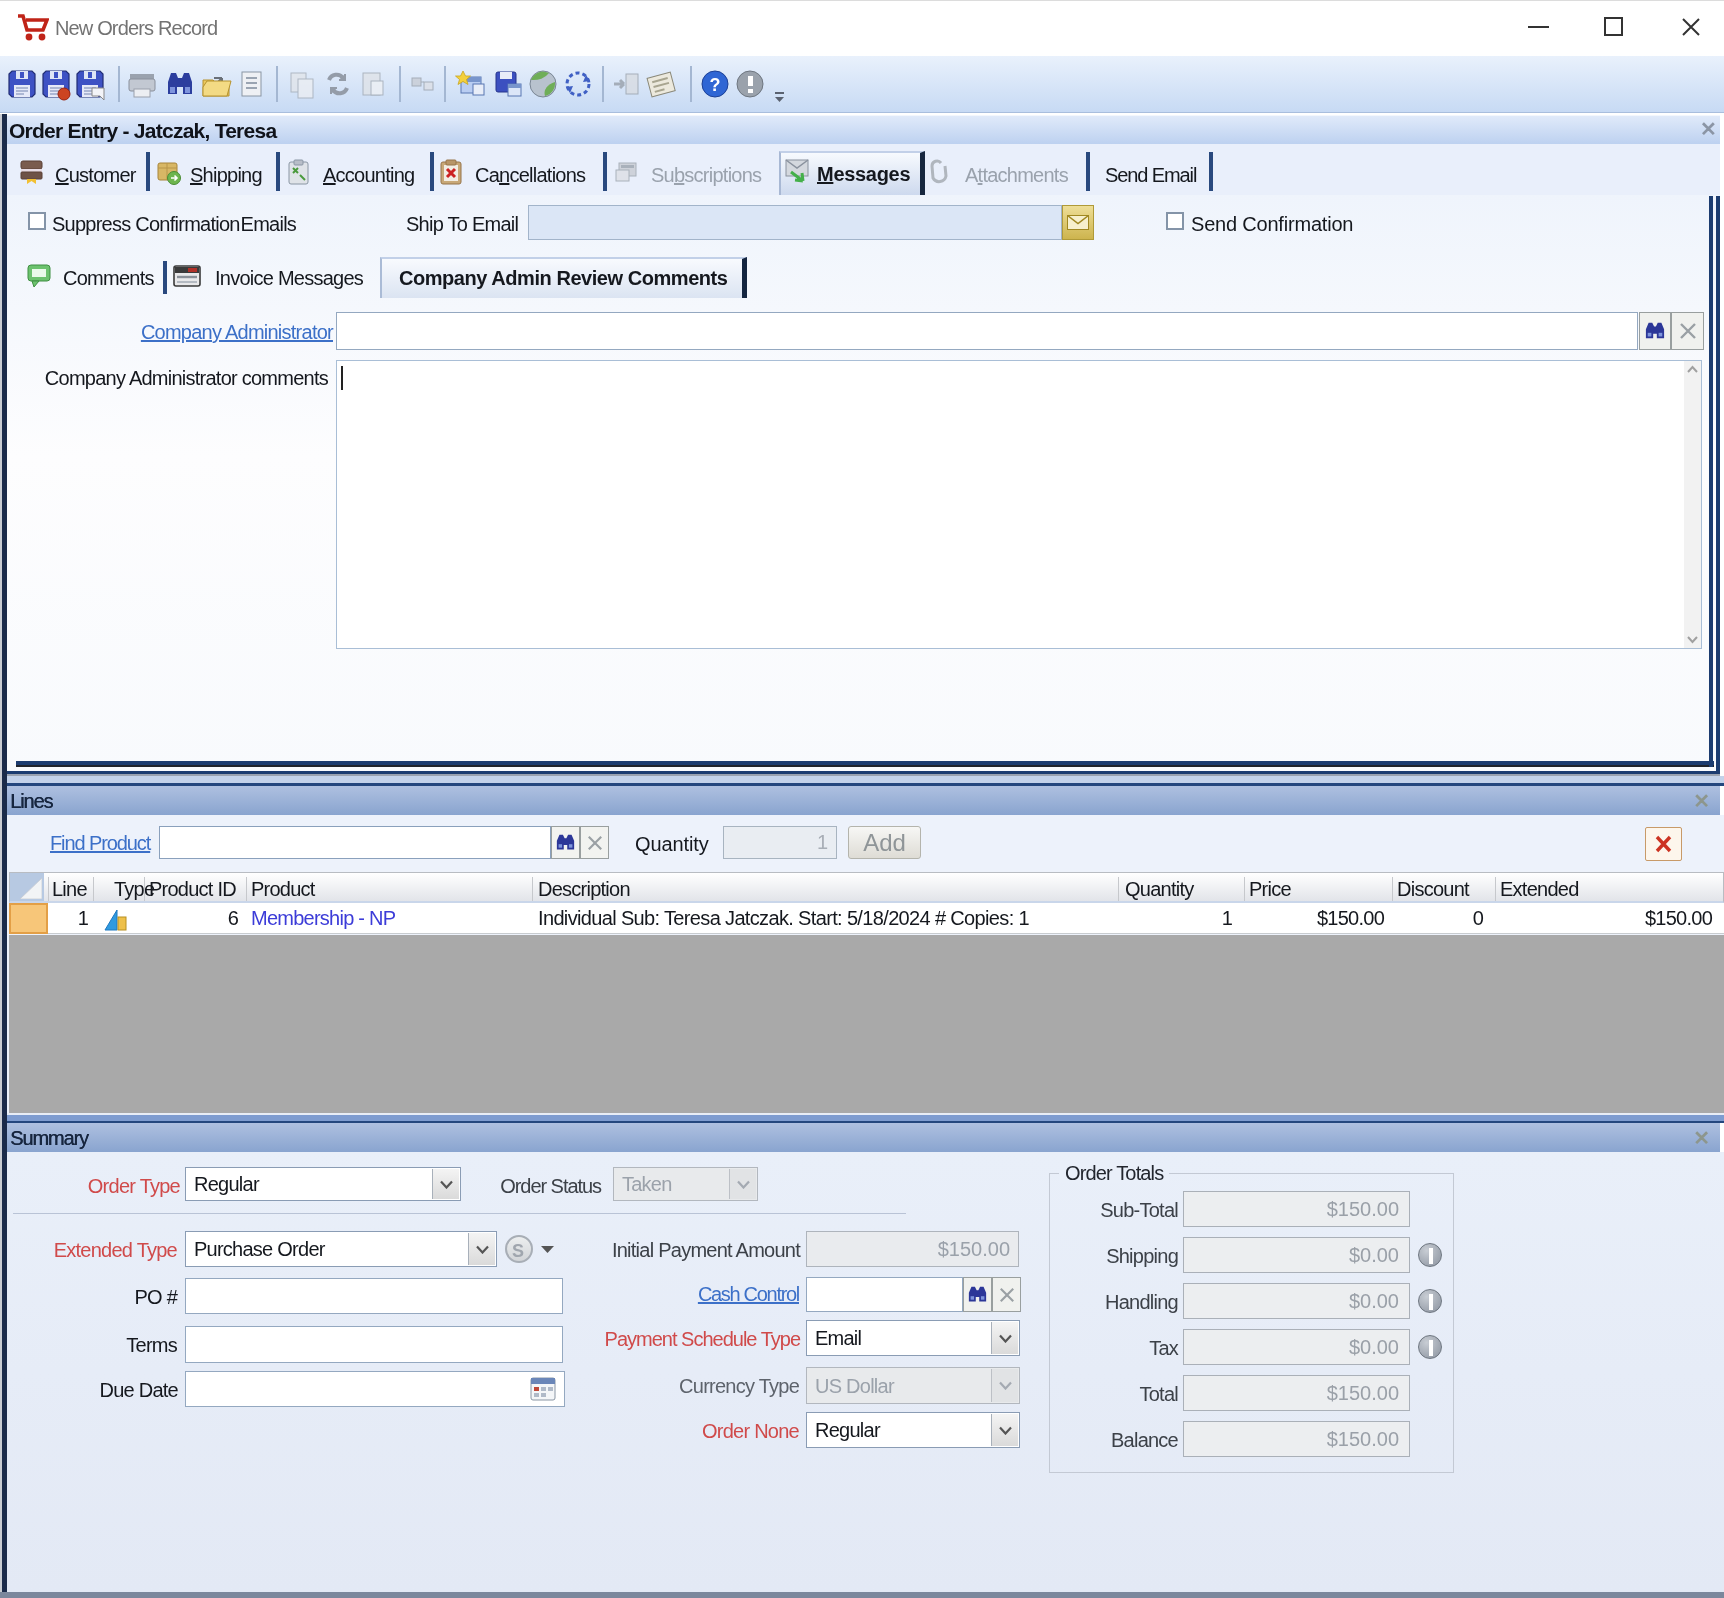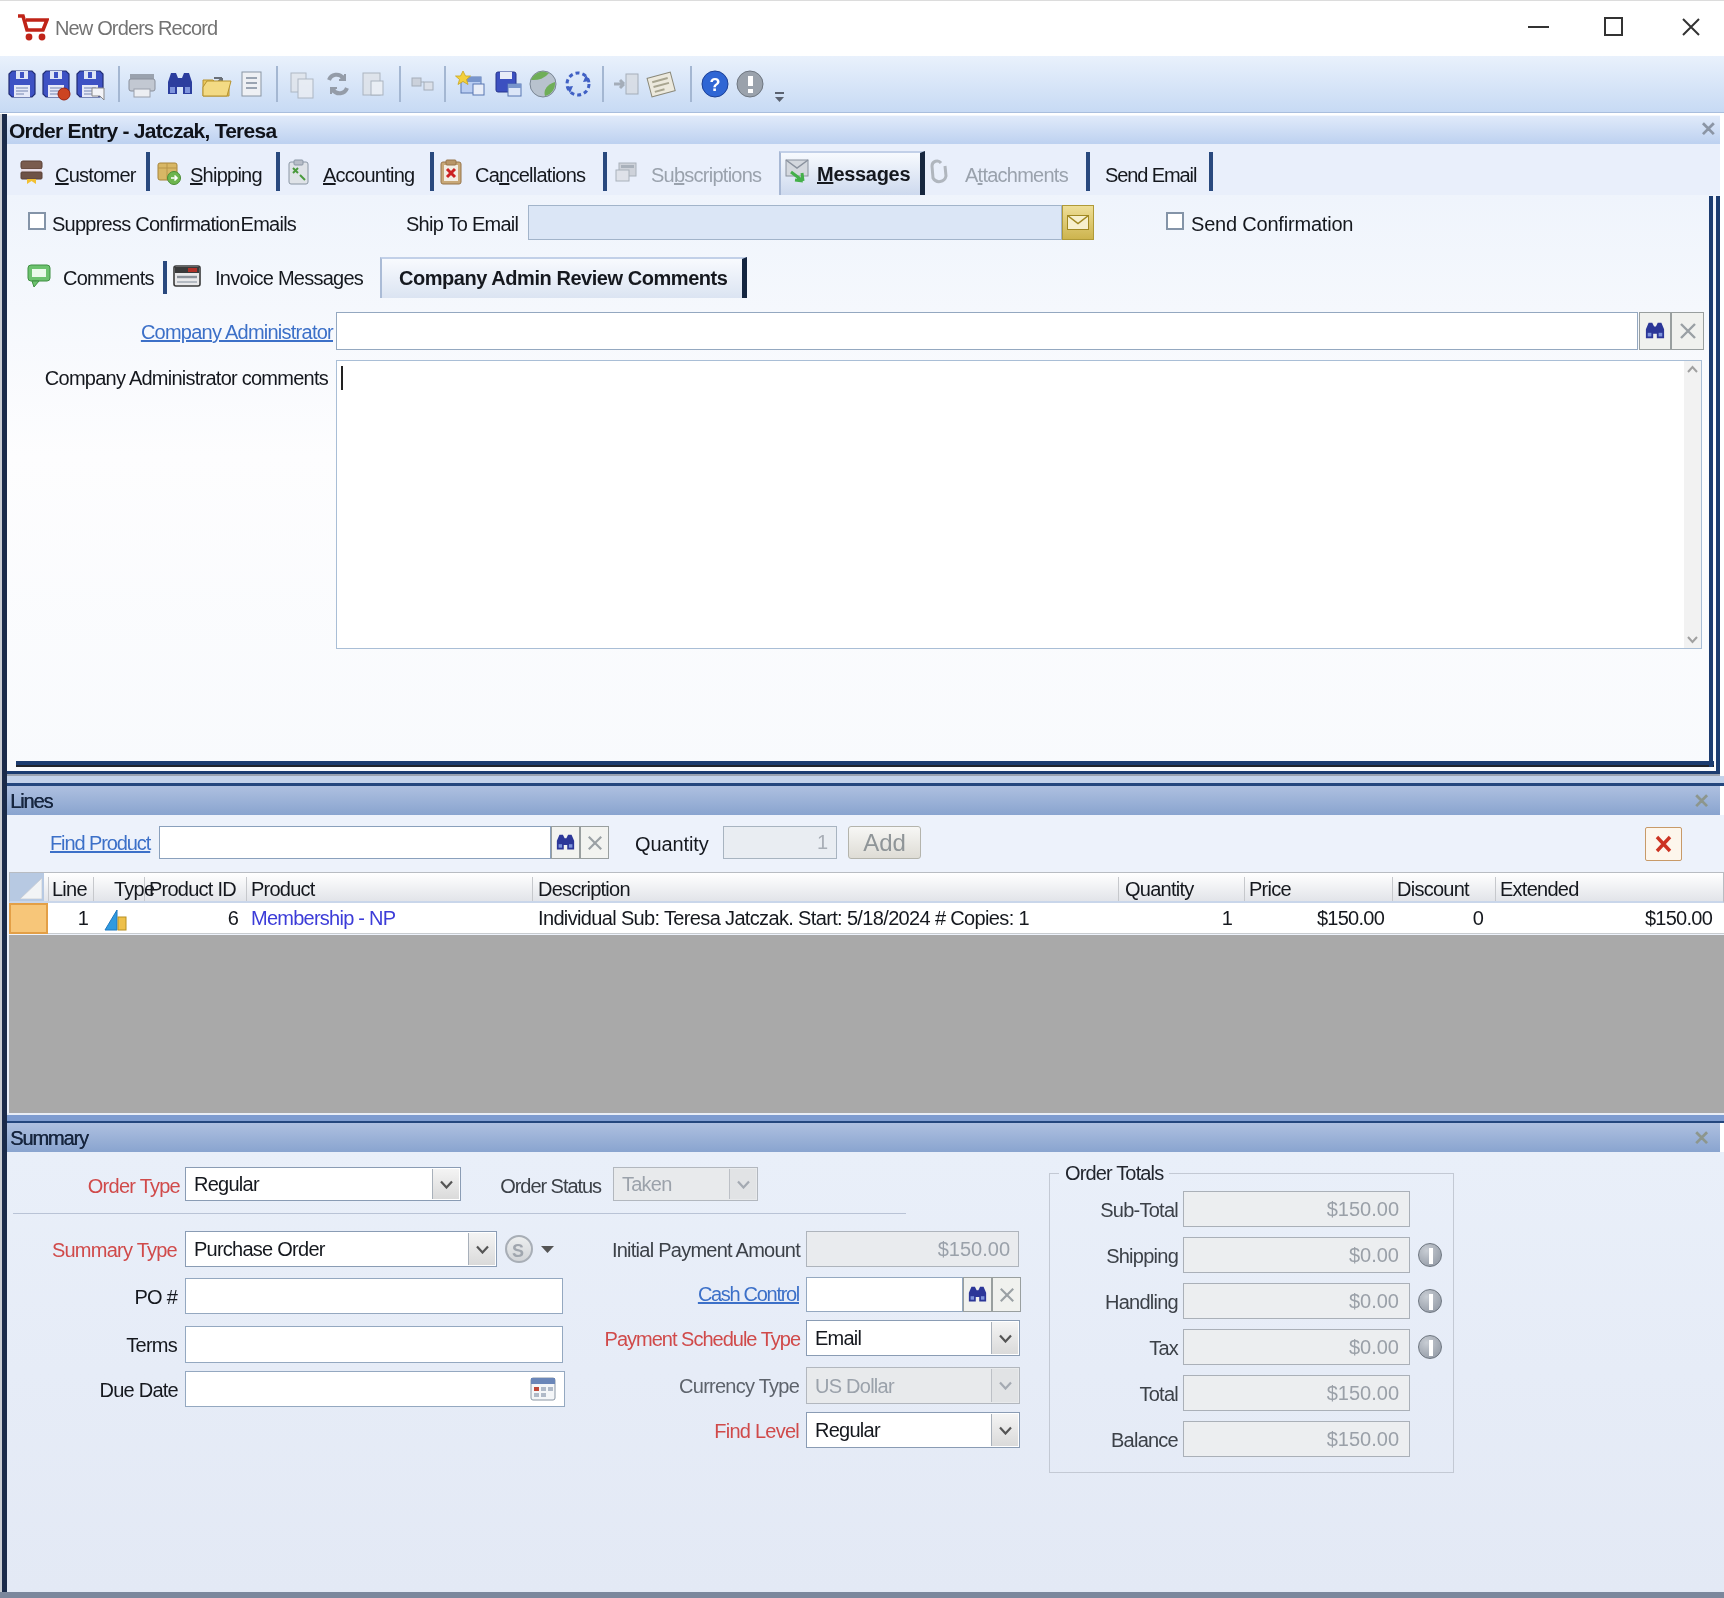--- a/index.html
+++ b/index.html
@@ -406,21 +406,21 @@
   <div class="combo dis2" style="left:613px;top:1167px;width:145px;height:34px;">
       <span class="tx">Taken</span>
       <span class="cb">
         <svg width="15" height="9" viewBox="0 0 15 9">
           <path d="M2 1.5 l5.5 6 5.5 -6" stroke="#a4aab2" stroke-width="2.2" fill="none"></path>
         </svg>
       </span>
     </div>
   <div class="abs" style="left:13px;top:1213px;width:893px;height:1px;background:#b9c3d6;"></div>
 
-  <div class="lbl lblr red" style="left:40px;top:1240px;width:137px;">Summary Type</div>
+  <div class="lbl lblr red" style="left:40px;top:1240px;width:137px;">Extended Type</div>
   <div class="combo" style="left:185px;top:1231px;width:312px;height:36px;">
       <span class="tx">Purchase Order</span>
       <span class="cb">
         <svg width="15" height="9" viewBox="0 0 15 9">
           <path d="M2 1.5 l5.5 6 5.5 -6" stroke="#555" stroke-width="2.2" fill="none"></path>
         </svg>
       </span>
     </div>
   <div class="abs" style="left:505px;top:1235px;width:28px;height:28px;border-radius:50%;background:linear-gradient(#eceeef,#d2d5d8);border:2px solid #a8aeb6;"></div>
   <div class="lbl" style="left:512px;top:1242px;font-size:18px;color:#a0a6ae;font-weight:bold;">S</div>
@@ -473,21 +473,21 @@
   <div class="lbl lblr" style="left:660px;top:1376px;width:139px;color:#5d636c;">Currency Type</div>
   <div class="combo dis2" style="left:806px;top:1367px;width:214px;height:37px;">
       <span class="tx">US Dollar</span>
       <span class="cb">
         <svg width="15" height="9" viewBox="0 0 15 9">
           <path d="M2 1.5 l5.5 6 5.5 -6" stroke="#a4aab2" stroke-width="2.2" fill="none"></path>
         </svg>
       </span>
     </div>
 
-  <div class="lbl lblr red" style="left:660px;top:1421px;width:139px;">Find Level</div>
+  <div class="lbl lblr red" style="left:660px;top:1421px;width:139px;">Order None</div>
   <div class="combo" style="left:806px;top:1412px;width:214px;height:36px;">
       <span class="tx">Regular</span>
       <span class="cb">
         <svg width="15" height="9" viewBox="0 0 15 9">
           <path d="M2 1.5 l5.5 6 5.5 -6" stroke="#555" stroke-width="2.2" fill="none"></path>
         </svg>
       </span>
     </div>
 
   <div class="abs" style="left:1049px;top:1173px;width:405px;height:300px;border:1px solid #c3c9d4;"></div>

